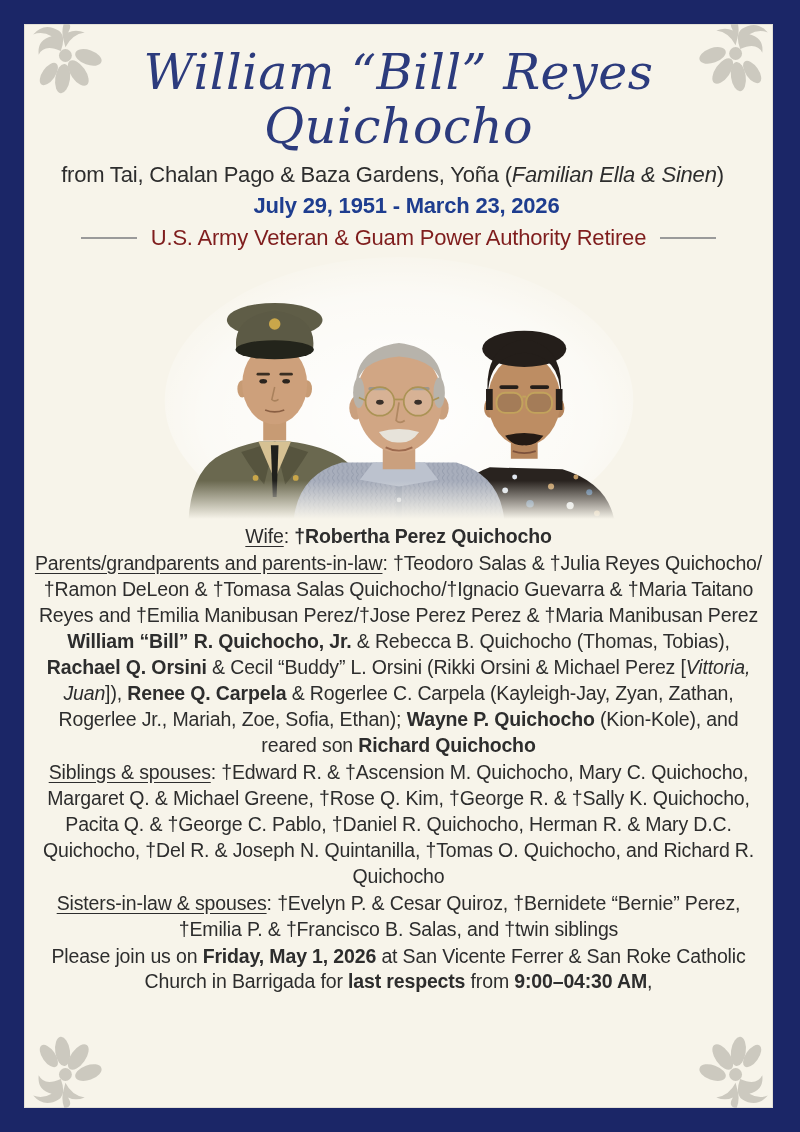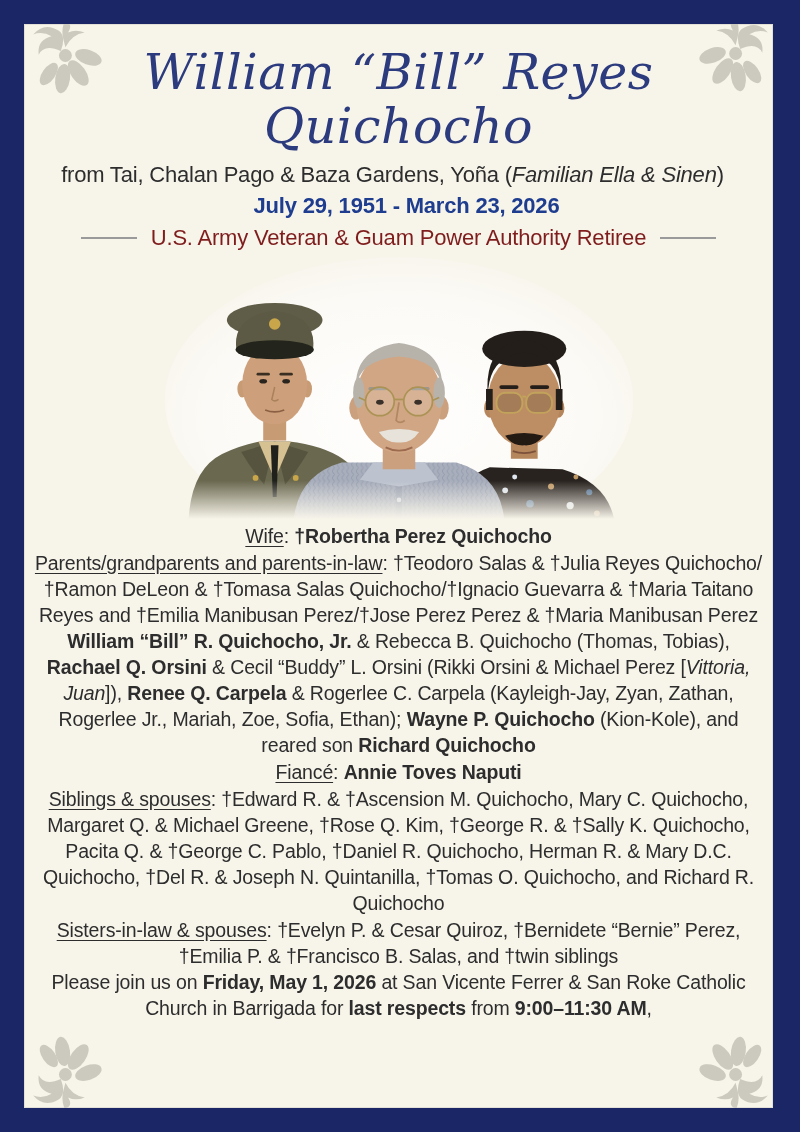--- a/index.html
+++ b/index.html
@@ -252,21 +252,20 @@
           </g>
 
           <rect x="0" y="234" width="490" height="40" fill="url(#bottomFade)"></rect>
         </svg>
       </div>
 
       <div class="family-sections">
           <p class="para"><span class="u">Wife</span><span>: </span><span class="b">†Robertha Perez Quichocho</span></p>
           <p class="para"><span class="u">Parents/grandparents and parents-in-law</span><span>: †Teodoro Salas &amp; †Julia Reyes Quichocho/†Ramon DeLeon &amp; †Tomasa Salas Quichocho/†Ignacio Guevarra &amp; †Maria Taitano Reyes and †Emilia Manibusan Perez/†Jose Perez Perez &amp; †Maria Manibusan Perez</span></p>
           <p class="para"><span class="b">William “Bill” R. Quichocho, Jr.</span><span> &amp; Rebecca B. Quichocho (Thomas, Tobias), </span><span class="b">Rachael Q. Orsini</span><span> &amp; Cecil “Buddy” L. Orsini (Rikki Orsini &amp; Michael Perez [</span><span class="i">Vittoria, Juan</span><span>]), </span><span class="b">Renee Q. Carpela</span><span> &amp; Rogerlee C. Carpela (Kayleigh-Jay, Zyan, Zathan, Rogerlee Jr., Mariah, Zoe, Sofia, Ethan); </span><span class="b">Wayne P. Quichocho</span><span> (Kion-Kole), and reared son </span><span class="b">Richard Quichocho</span></p>
-          <p class="para"><span class="u">Fiancé</span><span>: </span><span class="b">Annie Toves Naputi</span></p>
           <p class="para"><span class="u">Siblings &amp; spouses</span><span>: †Edward R. &amp; †Ascension M. Quichocho, Mary C. Quichocho, Margaret Q. &amp; Michael Greene, †Rose Q. Kim, †George R. &amp; †Sally K. Quichocho, Pacita Q. &amp; †George C. Pablo, †Daniel R. Quichocho, Herman R. &amp; Mary D.C. Quichocho, †Del R. &amp; Joseph N. Quintanilla, †Tomas O. Quichocho, and Richard R. Quichocho</span></p>
           <p class="para"><span class="u">Sisters-in-law &amp; spouses</span><span>: †Evelyn P. &amp; Cesar Quiroz, †Bernidete “Bernie” Perez, †Emilia P. &amp; †Francisco B. Salas, and †twin siblings</span></p>
-          <p class="para"><span>Please join us on </span><span class="b">Friday, May 1, 2026</span><span> at San Vicente Ferrer &amp; San Roke Catholic Church in Barrigada for </span><span class="b">last respects</span><span> from </span><span class="b">9:00–11:30 AM</span><span>,</span><br><br></p>
+          <p class="para"><span>Please join us on </span><span class="b">Friday, May 1, 2026</span><span> at San Vicente Ferrer &amp; San Roke Catholic Church in Barrigada for </span><span class="b">last respects</span><span> from </span><span class="b">9:00–04:30 AM</span><span>,</span><br><br></p>
         </div>
 
     </div>
   </div>
 </div>
 
 </body></html>

